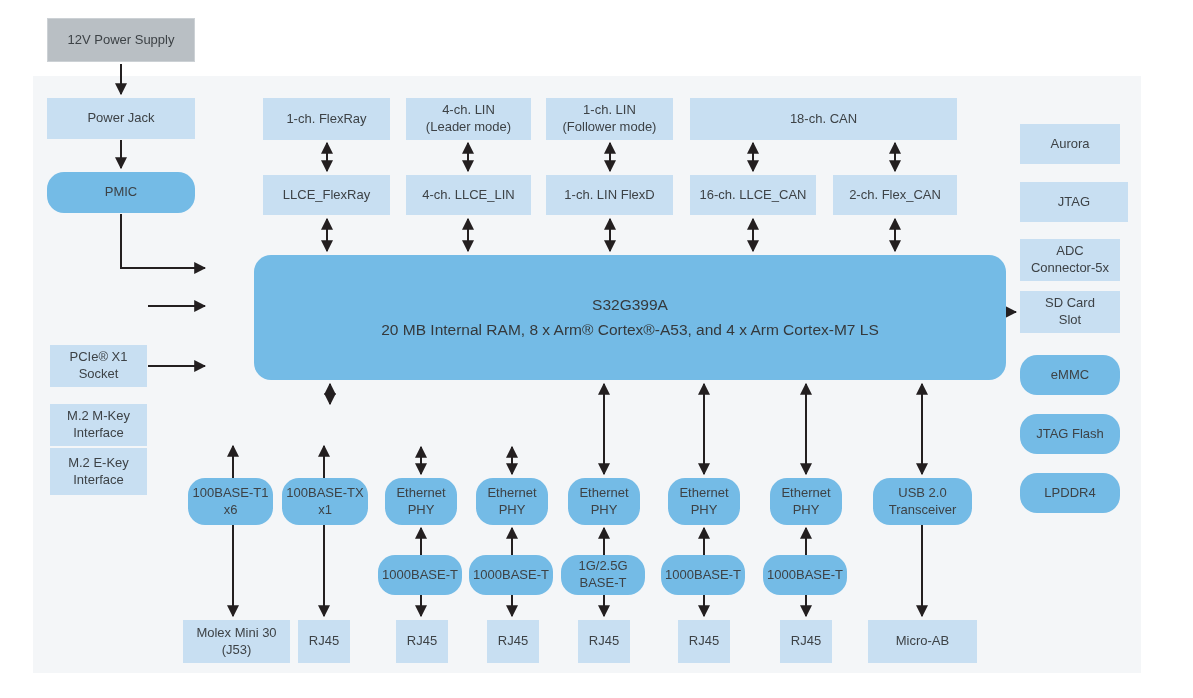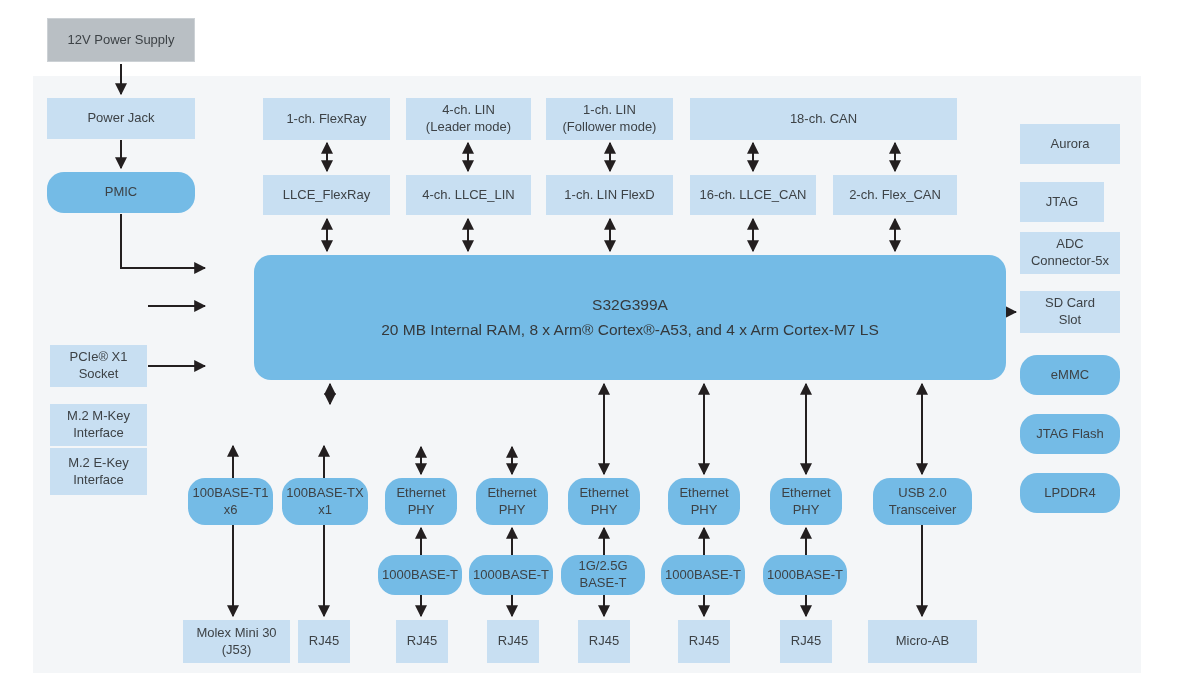--- a/index.html
+++ b/index.html
@@ -158,24 +158,24 @@
     </div>
 
   <div class="node medium soc" style="left:210px;top:255px;width:752px;height:125px">
     <span>S32G399A</span>
     <span>20 MB Internal RAM, 8 x Arm® Cortex®-A53, and 4 x Arm Cortex-M7 LS</span>
   </div>
 
   <div class="node light" style="left:1020px;top:124px;width:100px;height:40px">
       <span>Aurora</span>
     </div>
-  <div class="node light" style="left:1020px;top:182px;width:84px;height:40px">
+  <div class="node light" style="left:1020px;top:182px;width:108px;height:40px">
       <span>JTAG</span>
     </div>
-  <div class="node light" style="left:1020px;top:232px;width:100px;height:42px">
+  <div class="node light" style="left:1020px;top:239px;width:100px;height:42px">
       <span>ADC
 Connector-5x</span>
     </div>
   <div class="node light" style="left:1020px;top:291px;width:100px;height:42px">
       <span>SD Card
 Slot</span>
     </div>
   <div class="node medium" style="left:1020px;top:355px;width:100px;height:40px">
       <span>eMMC</span>
     </div>

